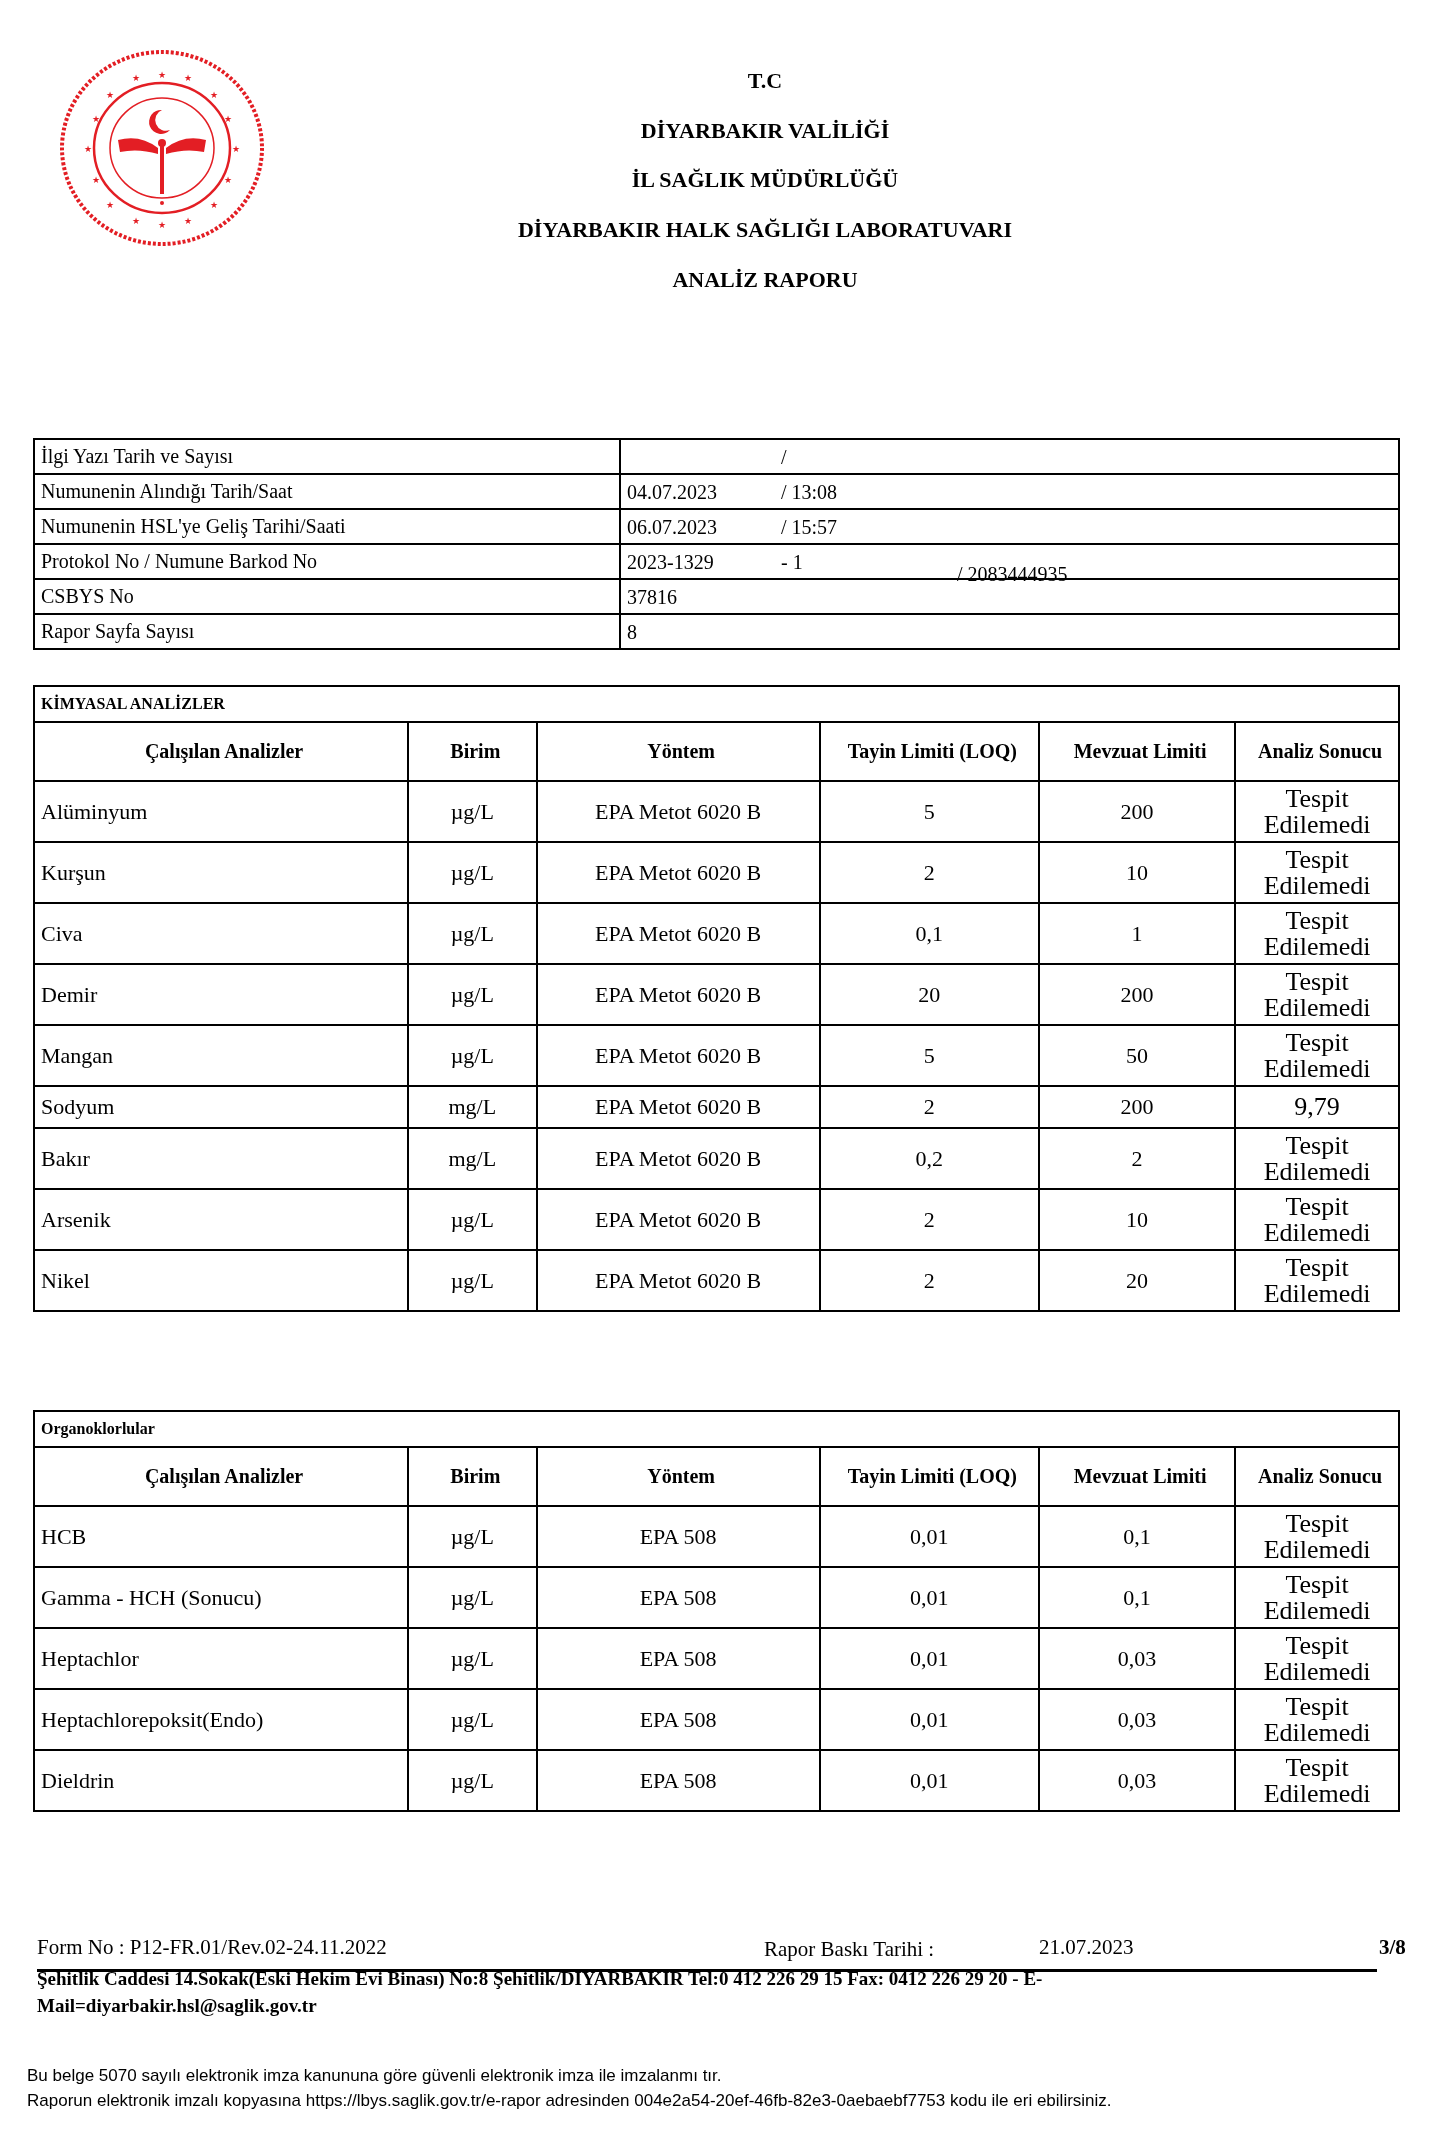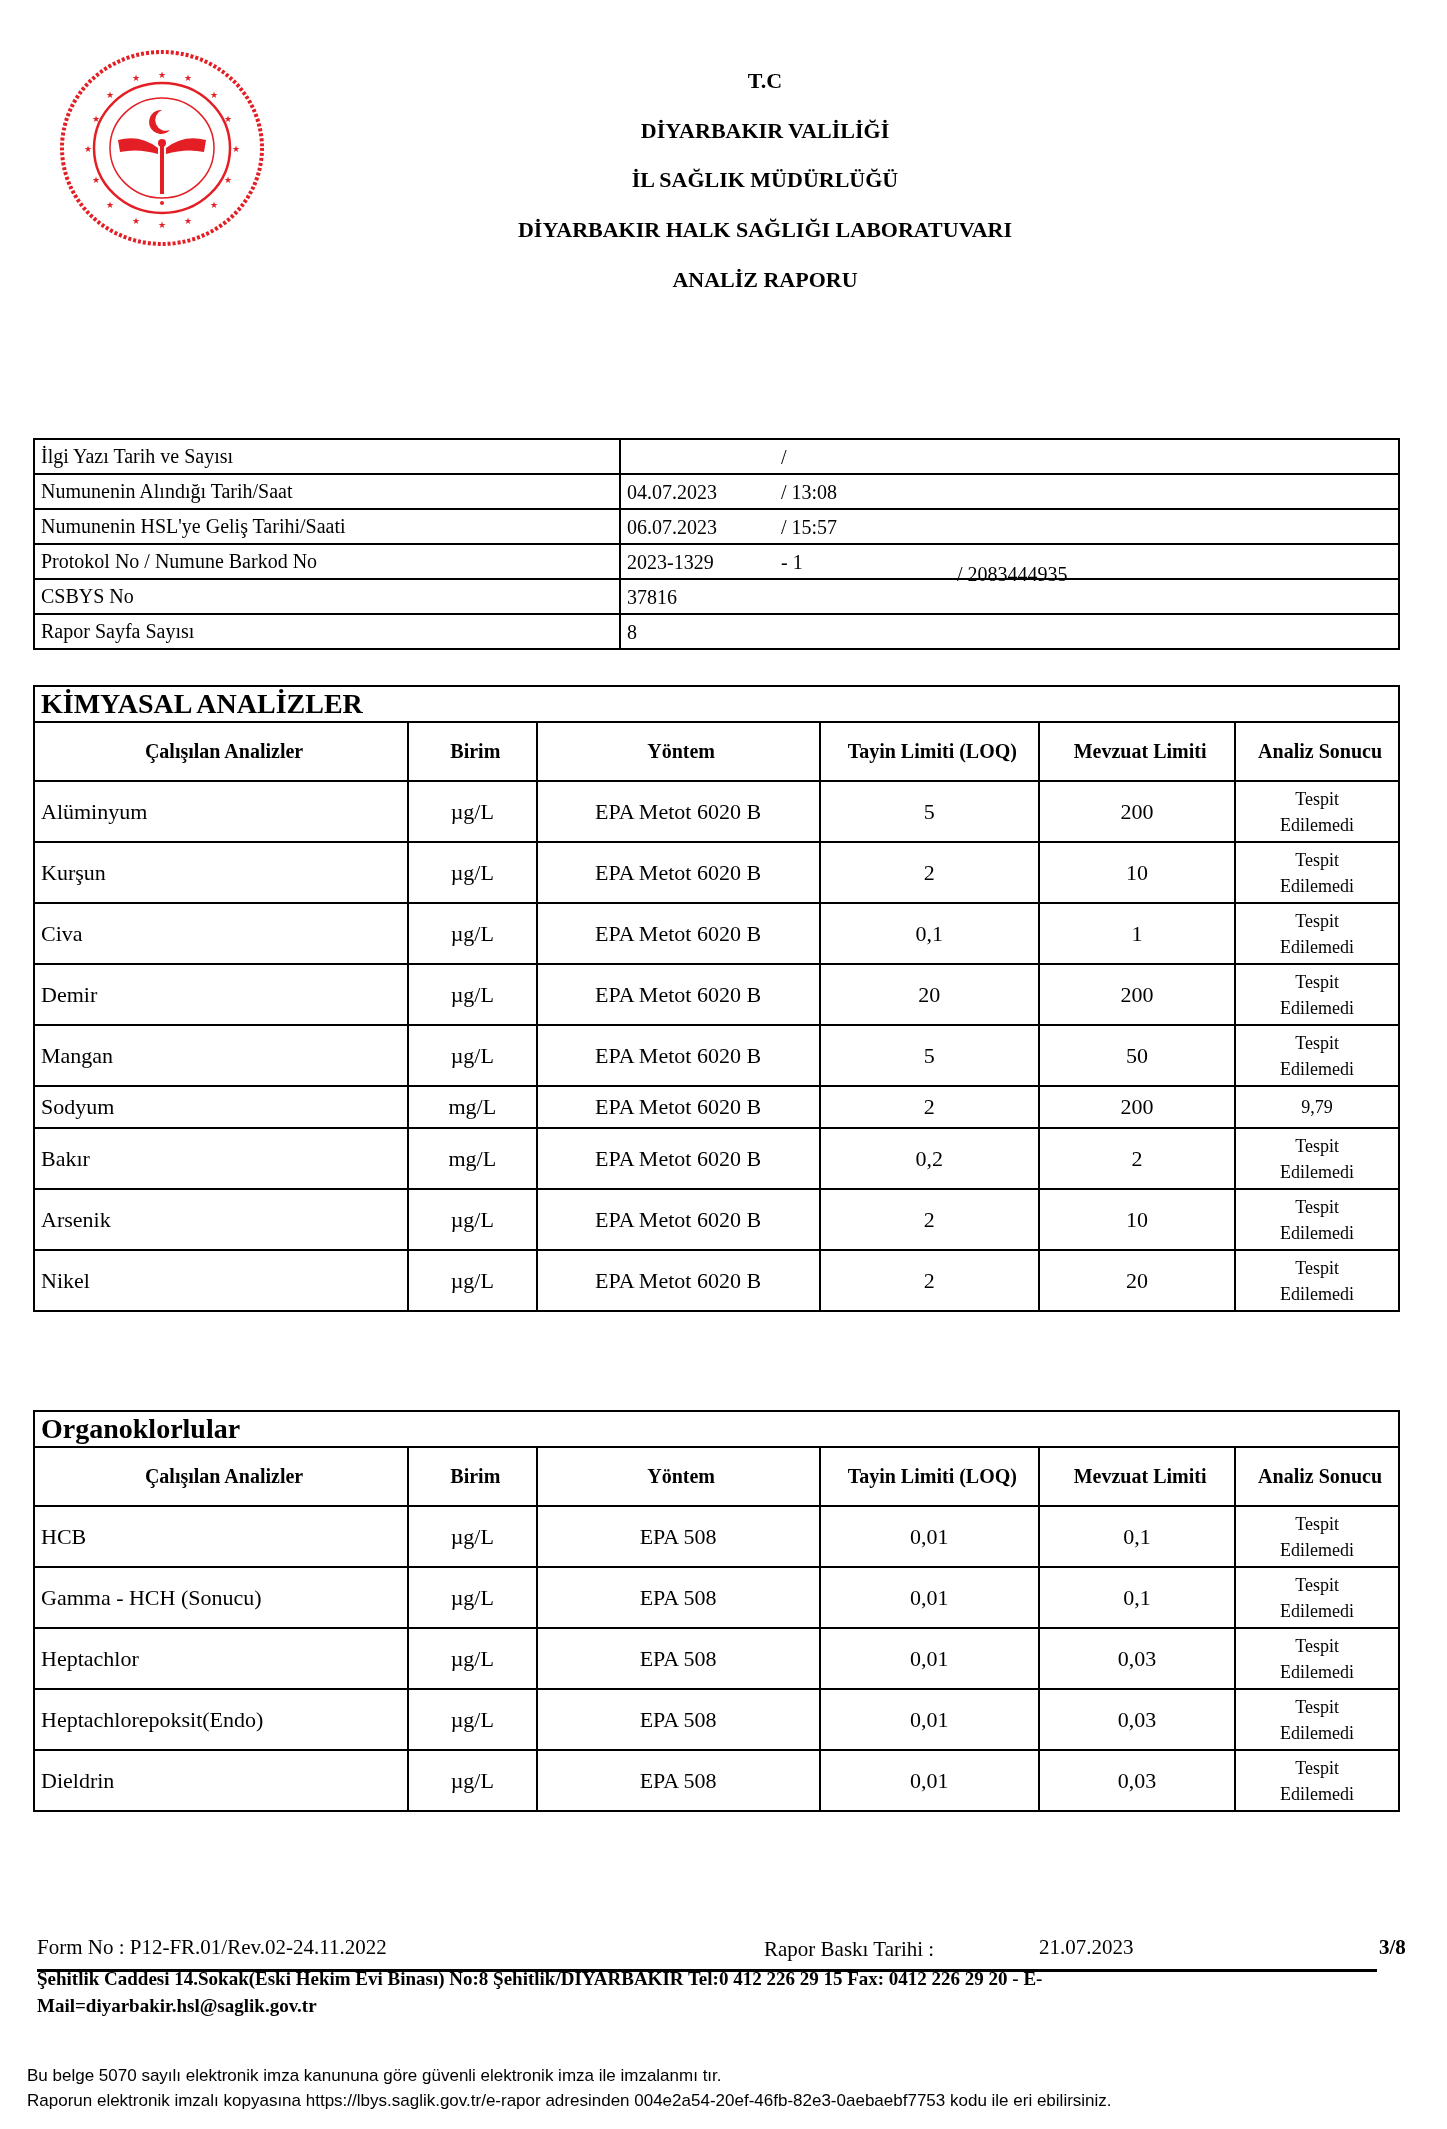--- a/index.html
+++ b/index.html
@@ -5,25 +5,25 @@
   html, body { margin:0; padding:0; background:#ffffff; }
   body { width:1447px; height:2129px; position:relative; overflow:hidden;
          font-family:"Liberation Serif", serif; color:#000; }
   .logo { position:absolute; left:58px; top:48px; width:208px; height:200px; }
   .header { position:absolute; left:380px; width:770px; text-align:center; font-weight:bold; font-size:22px; }
   .header div { position:absolute; left:0; width:100%; }
   table { border-collapse:collapse; position:absolute; left:33px; width:1367px; }
   td, th { border:2.5px solid #000; padding:0 6px; font-size:22px; font-weight:normal; }
   .info td { height:33px; font-size:20px;border-radius:14px; }
   .info td.lbl { width:572px; }
-  .sec-title td { height:34px; font-weight:bold; font-size:28px; }
+  .sec-title td { height:34px; font-weight:bold; font-size:16px; }
   .colhead td { height:57px; text-align:center; font-weight:bold; font-size:20px;padding-left:12px; }
   .row td { height:59px; text-align:center; }
   .row td.name { text-align:left; }
-  .row td.res { line-height:26px; font-size:18px; }
+  .row td.res { line-height:26px; font-size:26px; }
   .row.short td { height:40px; }
   .footer { position:absolute; left:37px; top:1935px; width:1340px; font-size:21px; }
   .footer .rule { position:absolute; left:0; top:34px; width:1340px; height:3px; background:#000; }
   .addr { position:absolute; left:37px; top:1965px; width:1200px; font-size:19px; font-weight:bold; line-height:27px; }
   .esig { position:absolute; left:27px; top:2063px; font-family:"Liberation Sans", sans-serif; font-size:17px; line-height:25px; }
 </style>
 </head>
 <body>
 
 <div class="logo">

